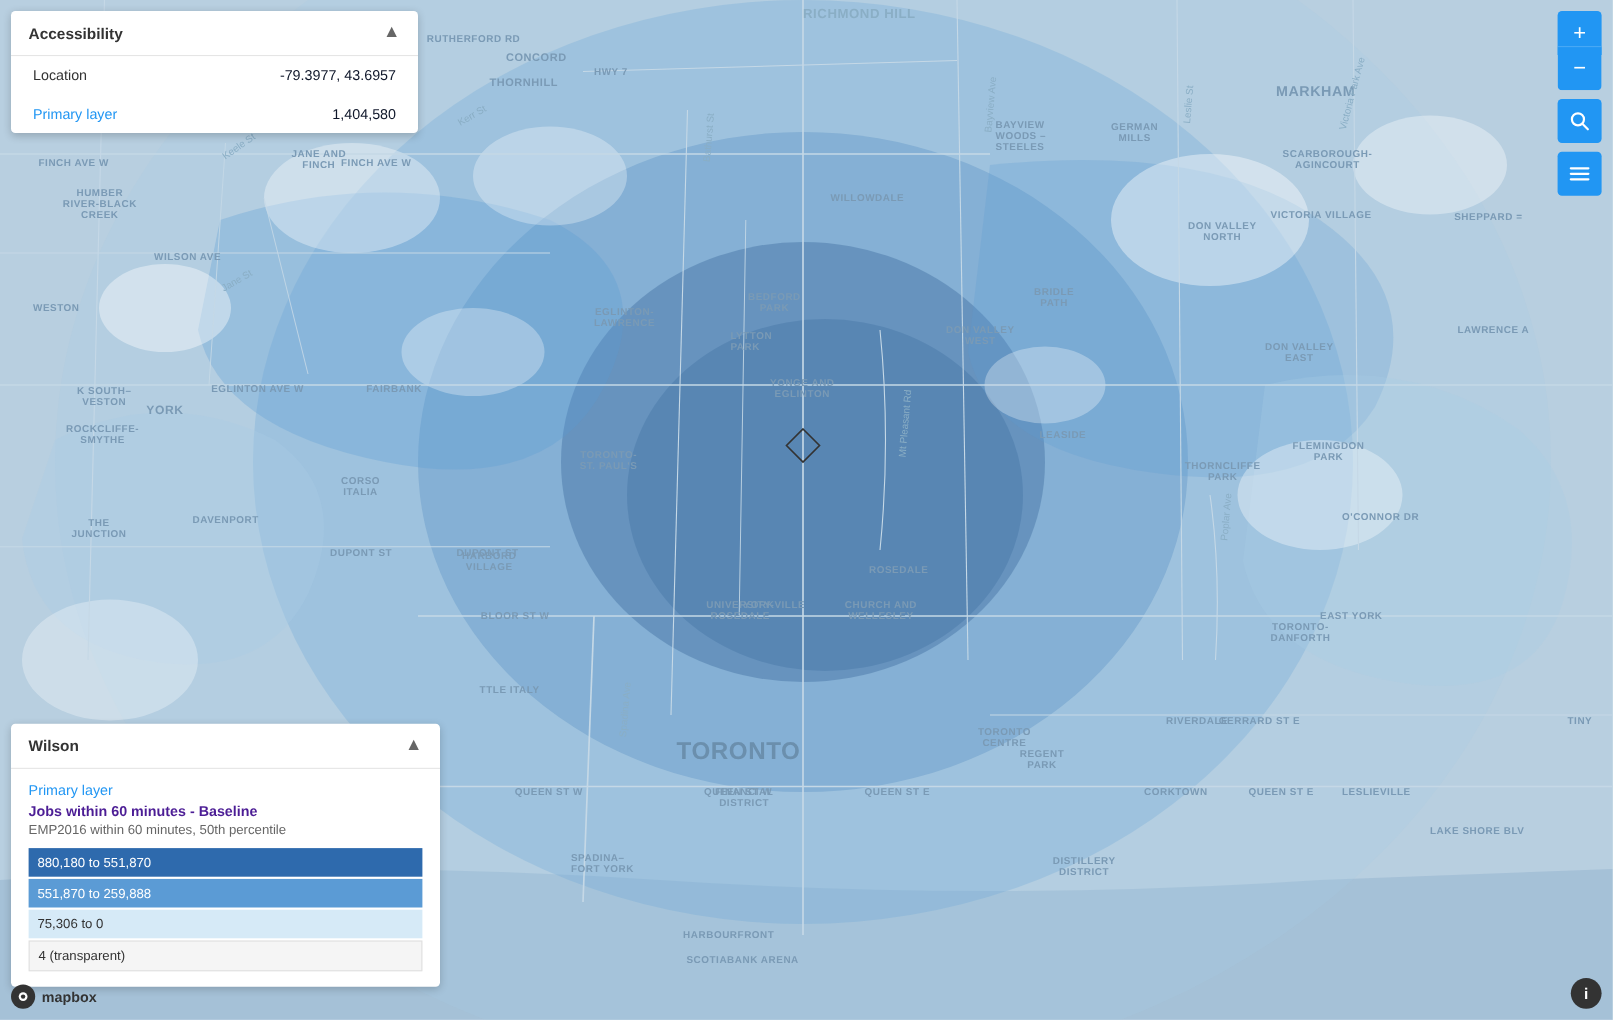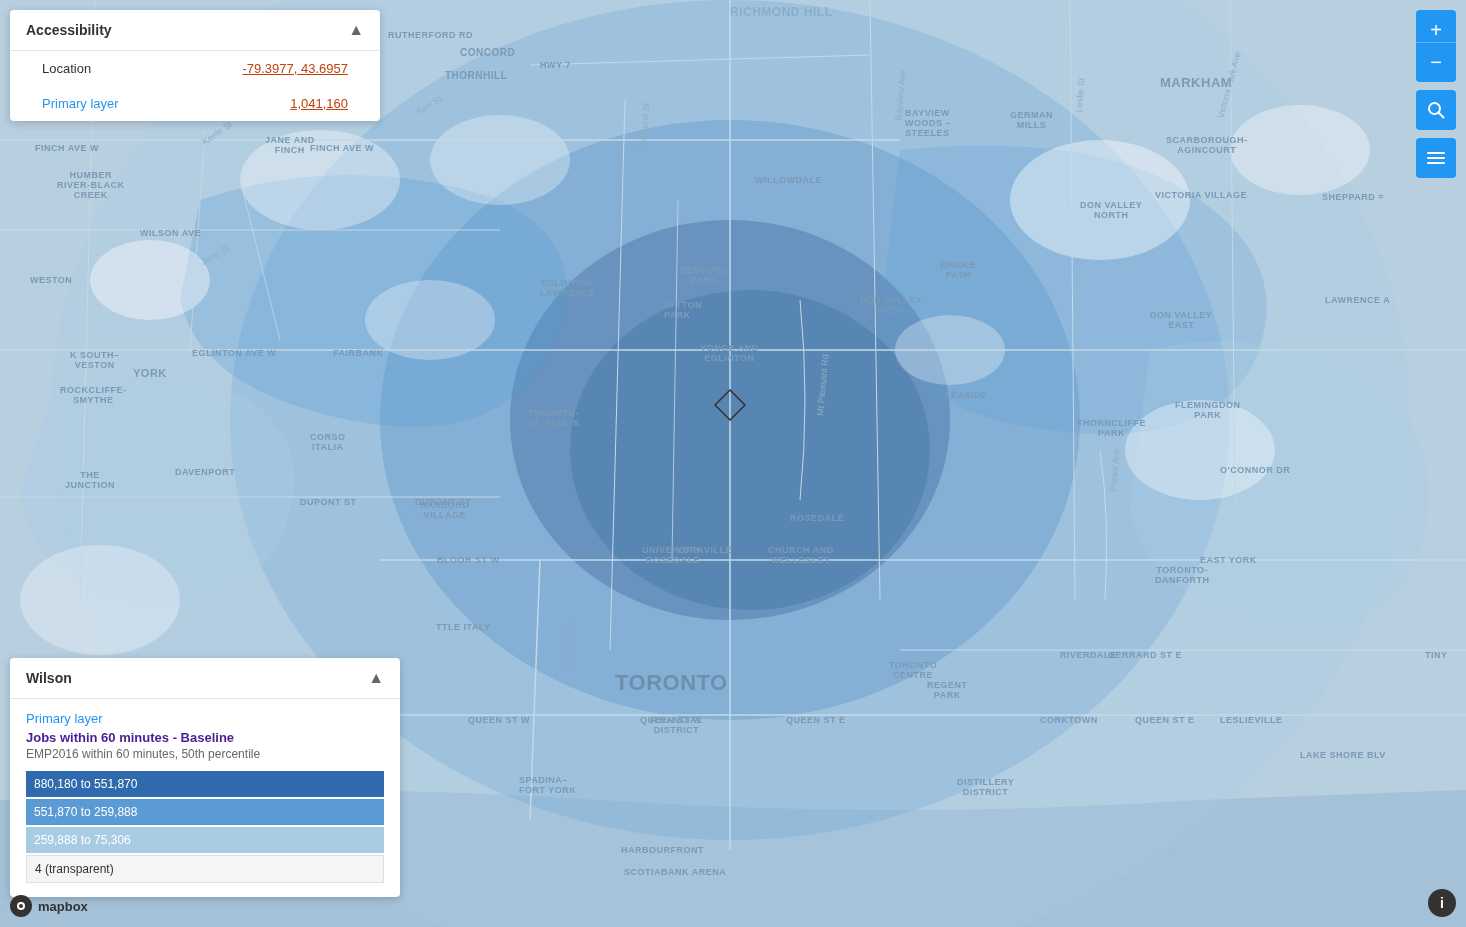--- a/index.html
+++ b/index.html
@@ -74,32 +74,31 @@
       cursor: pointer;
       color: #666;
       font-size: 16px;
       line-height: 1;
     }
 
     .panel-row {
       display: flex;
       justify-content: space-between;
       align-items: center;
-      padding: 10px 32px;
+      padding: 10px 20px;
     }
 
     .panel-row-label {
       font-size: 13px;
       color: #333;
     }
 
     .panel-row-value {
       font-size: 13px;
-      color: #c2410c;
-      text-decoration: underline;
+      color: #0f172a;
     }
 
     .panel-row-link {
       font-size: 13px;
       color: #2196F3;
       text-decoration: none;
       cursor: pointer;
     }
 
     
@@ -453,43 +452,43 @@
   <div class="panel-header">
     <span class="panel-header-title">Accessibility</span>
     <button class="panel-collapse-btn">▲</button>
   </div>
   <div class="panel-row">
     <span class="panel-row-label">Location</span>
     <span class="panel-row-value">-79.3977, 43.6957</span>
   </div>
   <div class="panel-row">
     <a class="panel-row-link">Primary layer</a>
-    <span class="panel-row-value">1,041,160</span>
+    <span class="panel-row-value">1,404,580</span>
   </div>
 </div>
 
 <div id="legend-panel">
   <div class="legend-header">
     <span class="legend-header-title">Wilson</span>
     <button class="panel-collapse-btn">▲</button>
   </div>
   <div class="legend-body">
     <div class="legend-primary-label">Primary layer</div>
     <div class="legend-title">Jobs within 60 minutes - Baseline</div>
     <div class="legend-subtitle">EMP2016 within 60 minutes, 50th percentile</div>
     <div class="legend-items">
 
         <div class="legend-item medium-blue">
           <span class="legend-item-label">880,180 to 551,870</span>
         </div>
         <div class="legend-item light-blue">
           <span class="legend-item-label">551,870 to 259,888</span>
         </div>
-        <div class="legend-item lighter-blue">
-          <span class="legend-item-label">259,888 to 75,306</span>
+        <div class="legend-item lightest-blue">
+          <span class="legend-item-label">75,306 to 0</span>
         </div>
         <div class="legend-item transparent">
           <span class="legend-item-label">4 (transparent)</span>
         </div>
       </div>
   </div>
 </div>
 
 <div id="map-controls">
   <div class="zoom-group">

